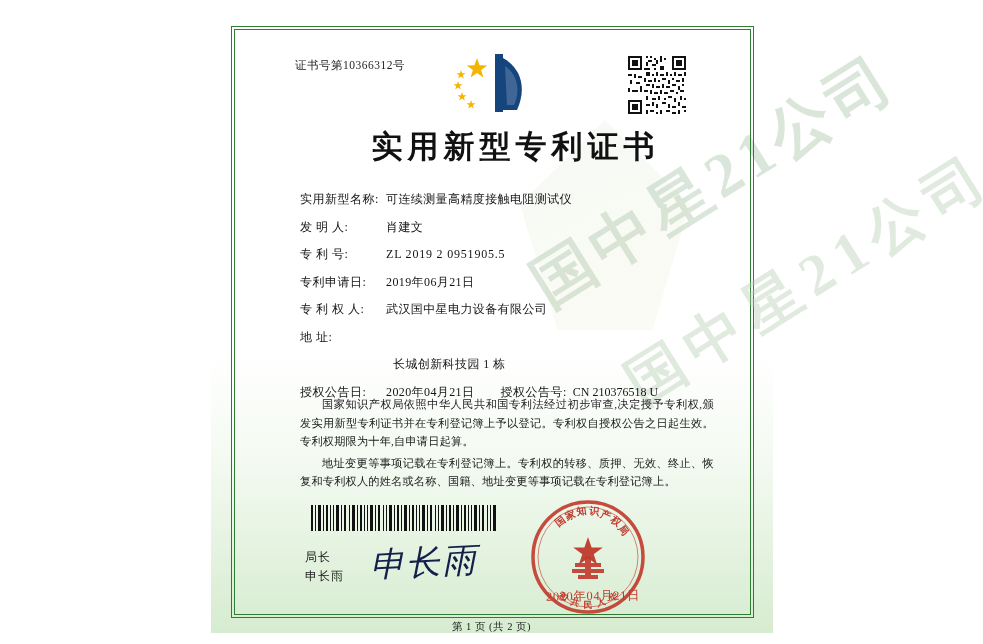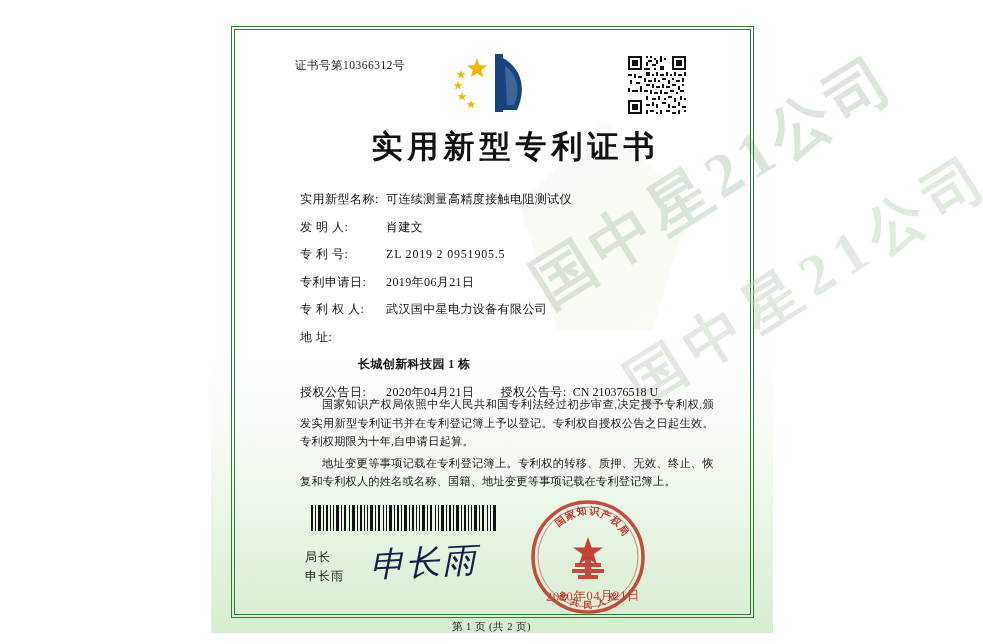--- a/index.html
+++ b/index.html
@@ -161,25 +161,24 @@
   }
   .fvalue {
     flex: 1 1 auto;
     letter-spacing: 0.4px;
   }
   .fvalue.mono {
     font-family: "Liberation Serif", serif;
     letter-spacing: 0.8px;
   }
   .addr-second {
-    margin-left: 58px;
+    margin-left: 93px;
     letter-spacing: 0.4px;
     margin-bottom: 4.5px;
     font-size: 12px;
-    font-weight: bold;
   }
   .pubrow {
     display: flex;
     align-items: flex-end;
     white-space: nowrap;
   }
   .pubrow .flabel { width: 86px; flex: 0 0 86px; }
   .pubrow .second-label {
     margin-left: 26px;
     letter-spacing: 0.5px;

